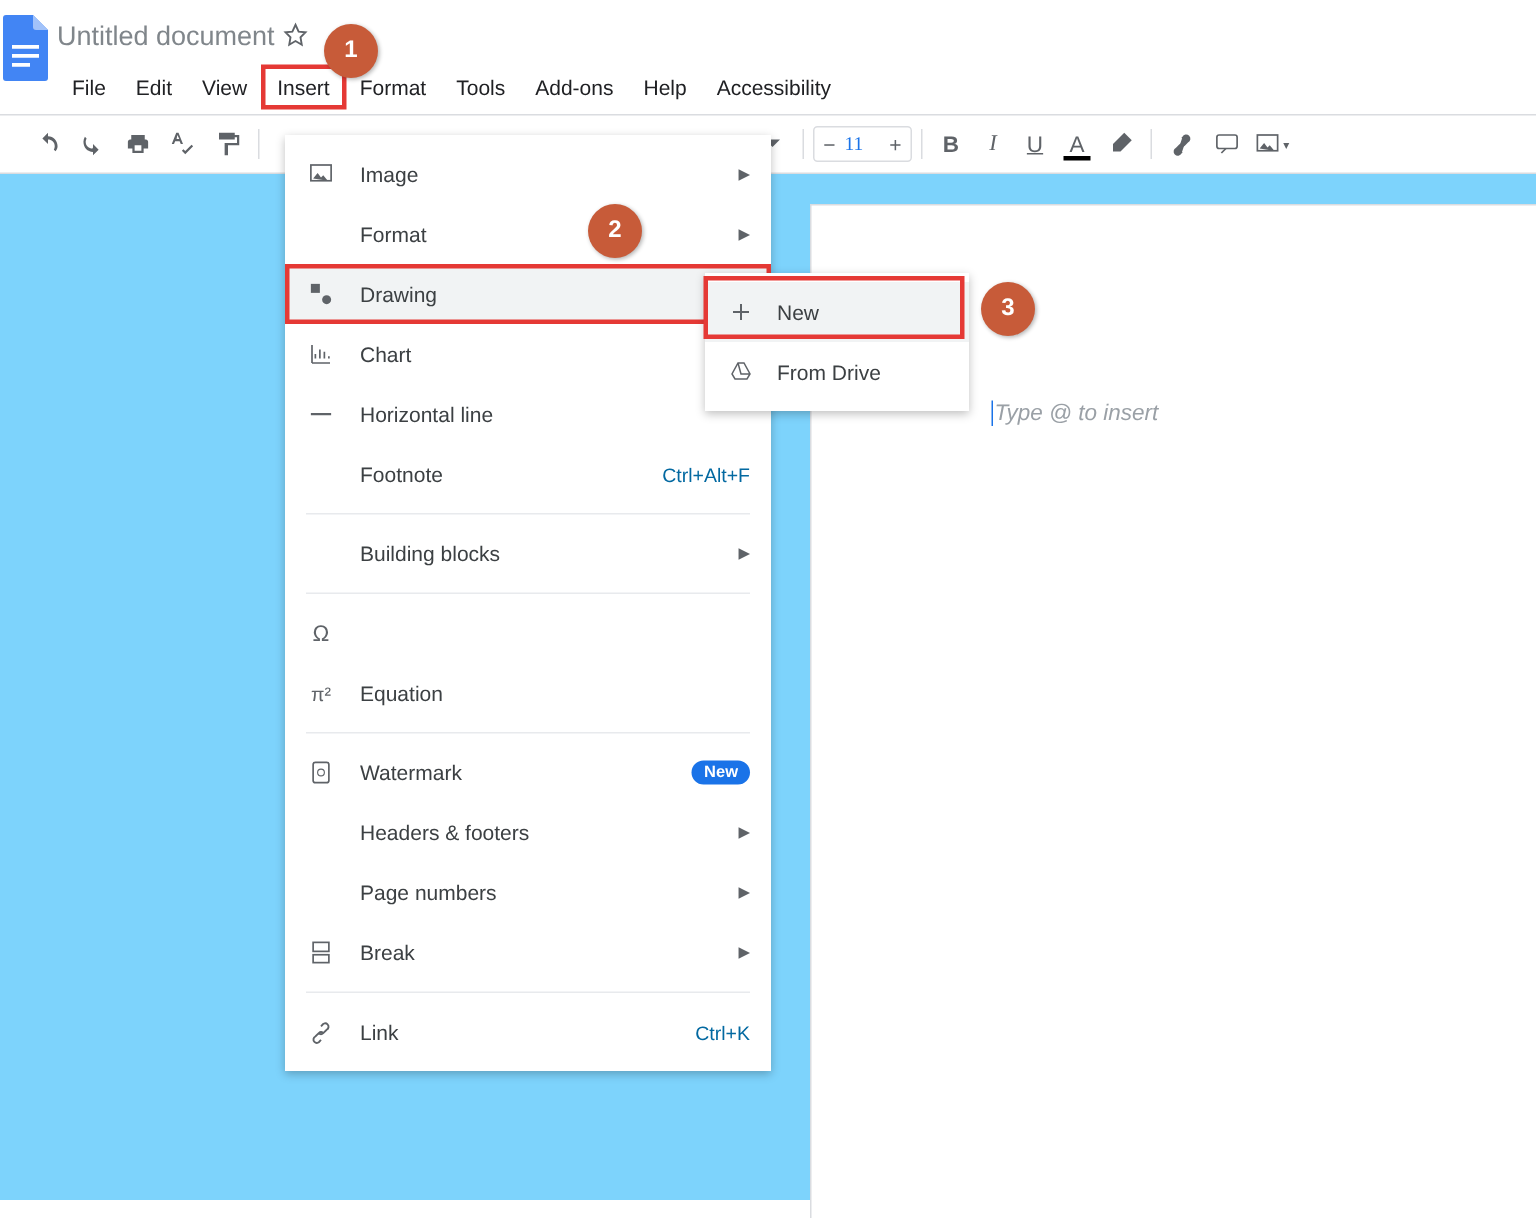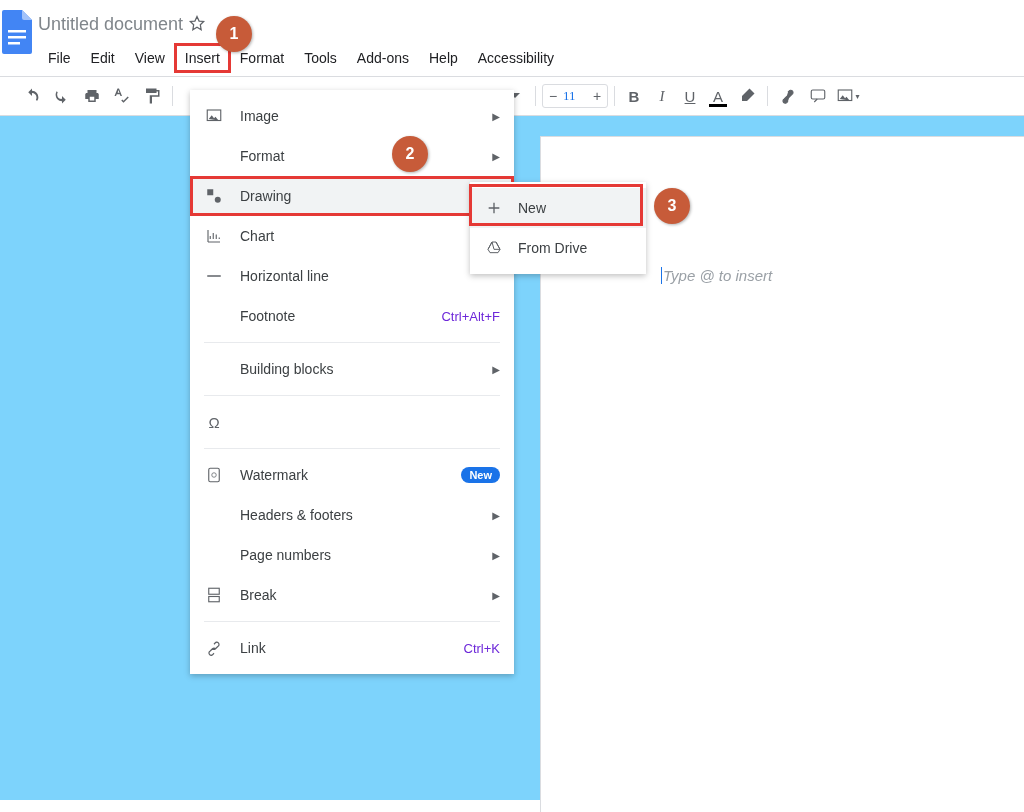--- a/index.html
+++ b/index.html
@@ -147,21 +147,21 @@
     font-size:14px;
     color:#3c4043;
     cursor:pointer;
     position:relative;
   }
   .dd-item .dd-icon {
     width:20px;height:20px;margin-right:16px;display:flex;align-items:center;justify-content:center;color:#5f6368;
   }
   .dd-item .dd-label { flex:1; }
   .dd-item .dd-sub { color:#5f6368; font-size:10px; margin-left:6px;}
-  .dd-item .dd-short { color:#6d28d9; font-size:13px;}
+  .dd-item .dd-short { color:#0369a1; font-size:13px;}
   .dd-item.hover { background:#f1f3f4; }
   .dd-item.highlight {
     outline:3px solid #e53935;
     outline-offset:-3px;
   }
   .dd-sep { height:1px; background:#e8eaed; margin:6px 14px; }
   .new-badge {
     background:#1a73e8;color:#fff;font-size:11px;font-weight:bold;
     padding:2px 8px;border-radius:10px;
   }
@@ -364,20 +364,24 @@
   <div class="dd-sep"></div>
   <div class="dd-item">
     <span class="dd-icon"></span>
     <span class="dd-label">Building blocks</span>
     <span class="dd-sub">▶</span>
   </div>
   <div class="dd-sep"></div>
   <div class="dd-item">
     <span class="dd-icon" style="font-size:15px;">Ω</span>
   </div>
+  <div class="dd-item">
+    <span class="dd-icon" style="font-size:13px;">π²</span>
+    <span class="dd-label">Equation</span>
+  </div>
   <div class="dd-sep"></div>
   <div class="dd-item">
     <span class="dd-icon">
         <svg width="18" height="18" viewBox="0 0 24 24">
           <rect x="5" y="3" width="14" height="18" rx="2" fill="none" stroke="currentColor" stroke-width="1.5"></rect>
           <circle cx="12" cy="12" r="3" fill="none" stroke="currentColor"></circle>
         </svg>
       </span>
     <span class="dd-label">Watermark</span>
     <span class="new-badge">New</span>

